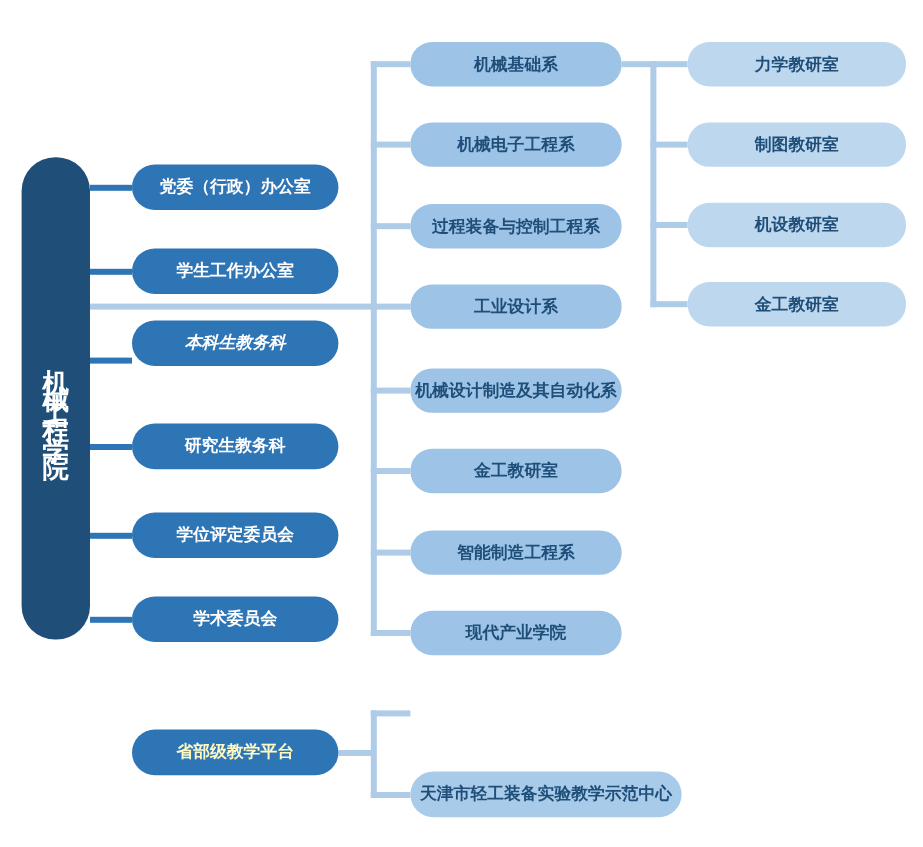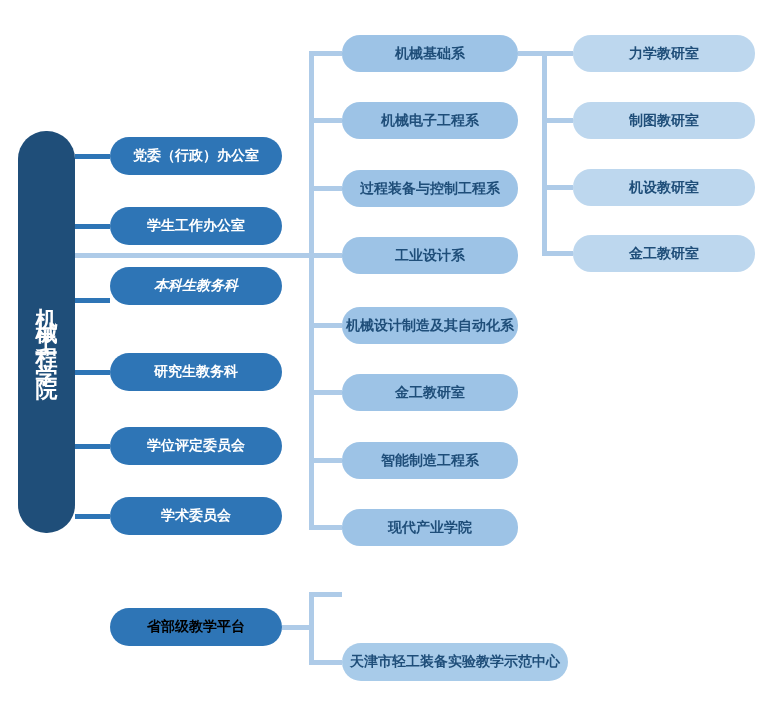--- a/index.html
+++ b/index.html
@@ -27,21 +27,21 @@
     color:#ffffff;font-size:22px;font-weight:bold;letter-spacing:14px;
     line-height:1;text-align:center;
   }
   .pill{
     position:absolute;display:flex;align-items:center;justify-content:center;
     font-weight:bold;border-radius:19px;white-space:nowrap;padding:16px 4px;
   }
   .admin{left:110px;width:172px;height:38px;background:var(--blue-mid);color:#ffffff;font-size:14px;}
   .dept{left:342px;width:176px;height:37px;background:var(--blue-light);color:var(--navy);font-size:14px;border-radius:18px;}
   .office{left:573px;width:182px;height:37px;background:var(--blue-lighter);color:var(--navy);font-size:14px;border-radius:18px;}
-  .platform{left:110px;top:608px;width:172px;height:38px;background:var(--blue-mid);color:#000000;font-size:14px;}
+  .platform{left:110px;top:608px;width:172px;height:38px;background:var(--blue-mid);color:#fef9c3;font-size:14px;}
   .center{left:342px;width:226px;height:38px;background:var(--blue-center);color:var(--navy);font-size:14px;}
 </style>
 </head>
 <body>
 
 <div class="canvas">
 
   <div class="line c-dark" style="left:75px;top:154px;width:35px;height:5px;"></div>
   <div class="line c-dark" style="left:75px;top:224px;width:35px;height:5px;"></div>
   <div class="line c-dark" style="left:75px;top:298px;width:35px;height:5px;"></div>

